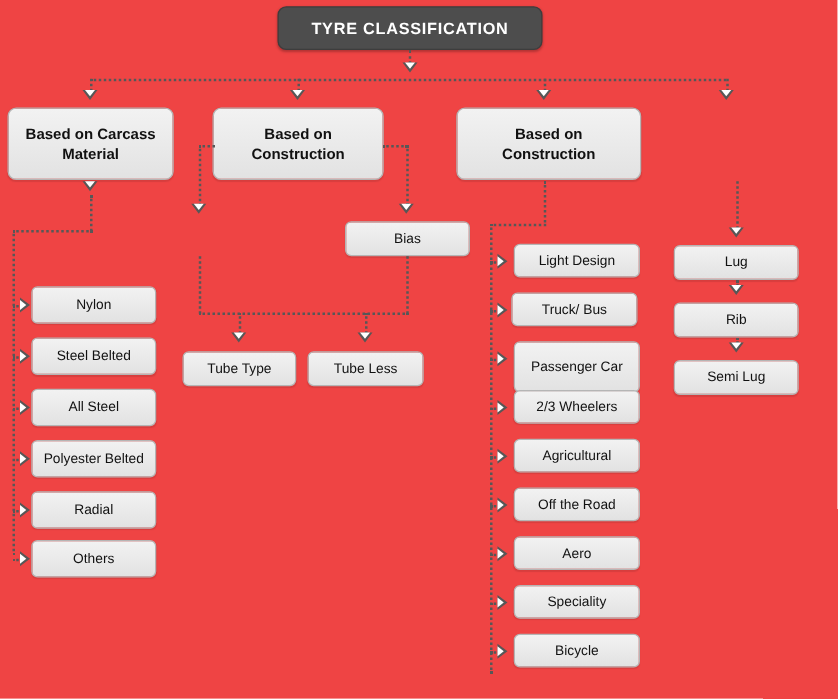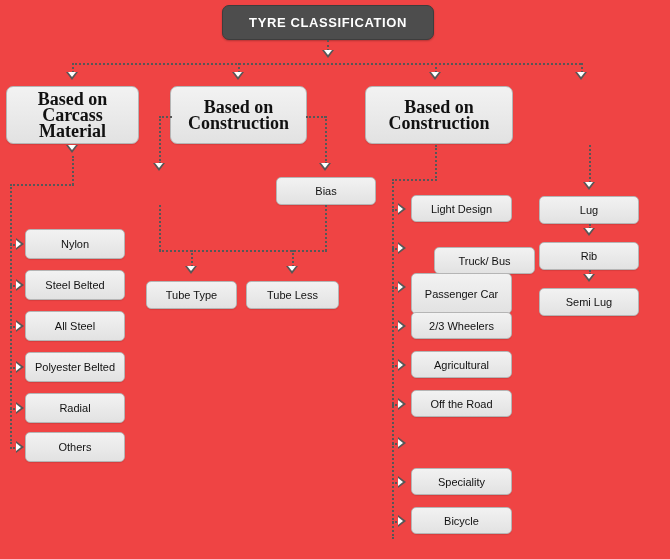--- a/index.html
+++ b/index.html
@@ -25,25 +25,24 @@
     text-align:center;
     border:1px solid #b5b5b5;
     border-radius:5px;
     background:linear-gradient(to bottom,#f2f2f2 0%,#ebebeb 45%,#e2e2e2 100%);
     color:#111111;
     font-size:11.5px;
     line-height:14px;
     box-shadow:0 1px 1px rgba(0,0,0,0.10);
   }
   .node.lvl1{
-    font-size:18px;
+    font-size:12px;
     font-weight:bold;
     line-height:16px;
     border-radius:7px;
-    font-family:Liberation Serif, serif;
   }
   .node.title{
     background:#4d4d4d;
     border:1px solid #3d3d3d;
     border-radius:7px;
     color:#ffffff;
     font-size:13px;
     font-weight:bold;
     letter-spacing:0.6px;
     box-shadow:0 1px 2px rgba(0,0,0,0.25);
@@ -218,21 +217,21 @@
   <div class="vline" style="left:392px;top:179px;height:360px;"></div>
 
   <div class="hline" style="left:392px;top:209px;width:8px;"></div>
   <div class="arrow-right" style="left:398px;top:203px;"></div>
   <div class="node leaf" style="left:411px;top:195px;width:101px;height:27px;">
     <span>Light Design</span>
   </div>
 
   <div class="hline" style="left:392px;top:248px;width:8px;"></div>
   <div class="arrow-right" style="left:398px;top:242px;"></div>
-  <div class="node leaf" style="left:434px;top:234px;width:101px;height:27px;margin-top:13px;">
+  <div class="node leaf" style="left:409px;top:234px;width:101px;height:27px;">
     <span>Truck/ Bus</span>
   </div>
 
   <div class="hline" style="left:392px;top:287px;width:8px;"></div>
   <div class="arrow-right" style="left:398px;top:281px;"></div>
   <div class="node leaf" style="left:411px;top:273px;width:101px;height:41px;">
     <span>Passenger Car</span>
   </div>
 
   <div class="hline" style="left:392px;top:326px;width:8px;"></div>
@@ -248,20 +247,23 @@
   </div>
 
   <div class="hline" style="left:392px;top:404px;width:8px;"></div>
   <div class="arrow-right" style="left:398px;top:398px;"></div>
   <div class="node leaf" style="left:411px;top:390px;width:101px;height:27px;">
     <span>Off the Road</span>
   </div>
 
   <div class="hline" style="left:392px;top:443px;width:8px;"></div>
   <div class="arrow-right" style="left:398px;top:437px;"></div>
+  <div class="node leaf" style="left:411px;top:429px;width:101px;height:27px;">
+    <span>Aero</span>
+  </div>
 
   <div class="hline" style="left:392px;top:482px;width:8px;"></div>
   <div class="arrow-right" style="left:398px;top:476px;"></div>
   <div class="node leaf" style="left:411px;top:468px;width:101px;height:27px;">
     <span>Speciality</span>
   </div>
 
   <div class="hline" style="left:392px;top:521px;width:8px;"></div>
   <div class="arrow-right" style="left:398px;top:515px;"></div>
   <div class="node leaf" style="left:411px;top:507px;width:101px;height:27px;">

